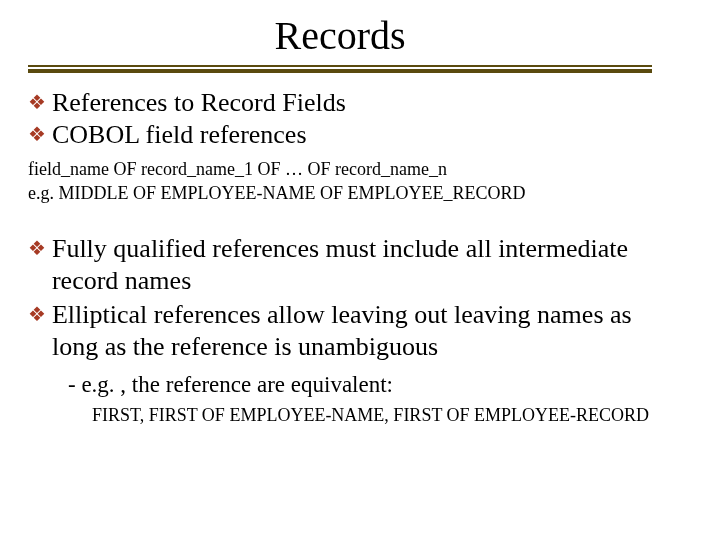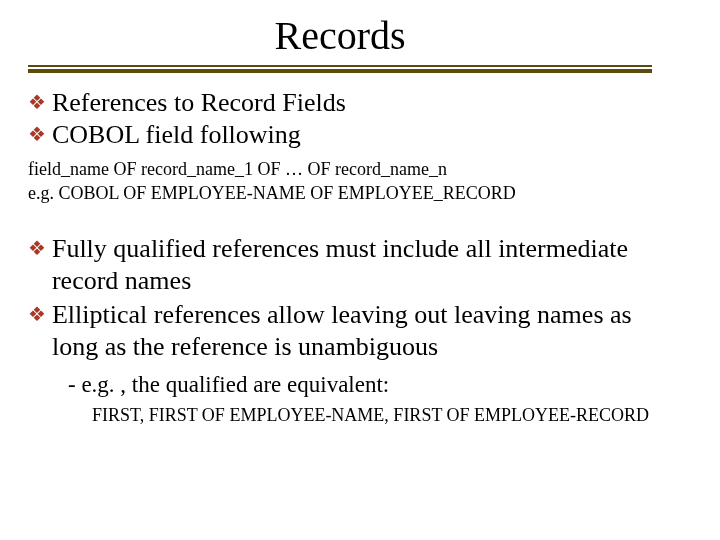--- a/index.html
+++ b/index.html
@@ -78,37 +78,37 @@
   <div class="title">Records</div>
   <div class="rule"></div>
 
   <div class="bullet-row">
     <span class="diamond">❖</span>
     <span class="bullet-text">References to Record Fields</span>
   </div>
 
   <div class="bullet-row bullet-row-tight">
     <span class="diamond">❖</span>
-    <span class="bullet-text">COBOL field following</span>
+    <span class="bullet-text">COBOL field references</span>
   </div>
 
   <div class="sub">
     <div>field_name OF record_name_1 OF … OF record_name_n</div>
-    <div>e.g. COBOL OF EMPLOYEE-NAME OF EMPLOYEE_RECORD</div>
+    <div>e.g. MIDDLE OF EMPLOYEE-NAME OF EMPLOYEE_RECORD</div>
   </div>
 
   <div class="gap"></div>
 
   <div class="bullet-row">
     <span class="diamond">❖</span>
     <span class="bullet-text">Fully qualified references must include all intermediate record names</span>
   </div>
 
   <div class="bullet-row">
     <span class="diamond">❖</span>
     <span class="bullet-text">Elliptical references allow leaving out leaving names as long as the reference is unambiguous</span>
   </div>
 
-  <div class="sub2">- e.g. , the qualified are equivalent:</div>
+  <div class="sub2">- e.g. , the reference are equivalent:</div>
 
   <div class="sub3">FIRST,   FIRST OF EMPLOYEE-NAME, FIRST OF EMPLOYEE-RECORD</div>
 
 </div>
 
 </body></html>

